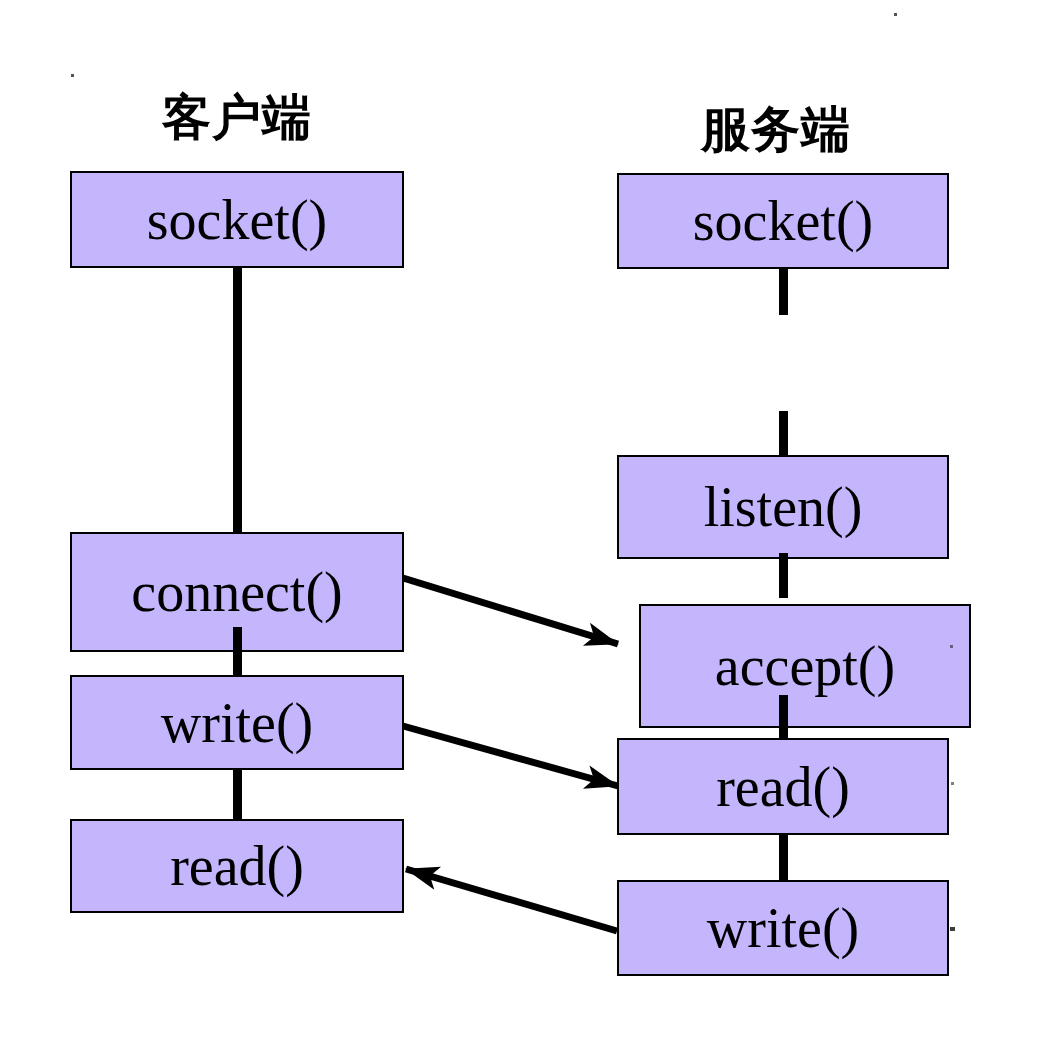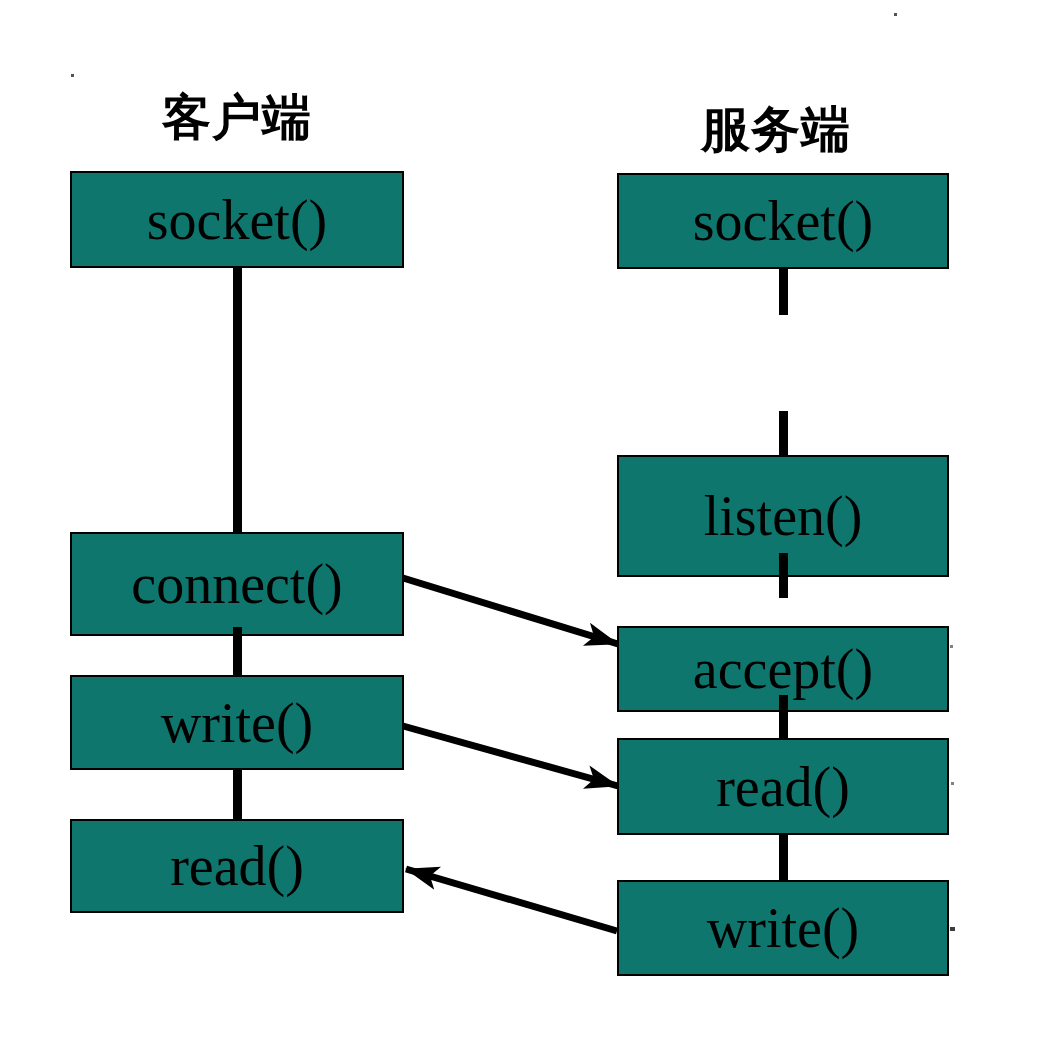--- a/index.html
+++ b/index.html
@@ -25,40 +25,40 @@
     letter-spacing: 1px;
     white-space: nowrap;
   }
   #title-client { left: 70px;  width: 334px; top: 91px; text-align: center; }
   #title-server { left: 610px; width: 332px; top: 95px; margin-top: 8px; }
 
   .box {
     position: absolute;
     box-sizing: border-box;
     border: 2px solid #000000;
-    background: #0f766e;
+    background: #c4b5fd;
     display: flex;
     align-items: center;
     justify-content: center;
     font-family: "Liberation Serif", serif;
     font-size: 56px;
     color: #000000;
   }
   .client-box { left: 70px;  width: 334px; }
   .server-box { left: 617px; width: 332px; }
 
   #c-socket  { top: 171px; height: 97px; }
-  #c-connect { top: 532px; height: 104px; }
+  #c-connect { top: 532px; height: 120px; }
   #c-write   { top: 675px; height: 95px; }
   #c-read    { top: 819px; height: 94px; }
 
   #s-socket  { top: 173px; height: 96px; }
   #s-bind    { top: 315px; height: 96px; }
-  #s-listen  { top: 455px; height: 122px; }
-  #s-accept  { top: 626px; height: 86px; }
+  #s-listen  { top: 455px; height: 104px; }
+  #s-accept  { top: 604px; height: 124px; margin-left: 22px; }
   #s-read    { top: 738px; height: 97px; }
   #s-write   { top: 880px; height: 96px; }
 
   .vline {
     position: absolute;
     width: 9px;
     background: #000000;
   }
   .vline.client { left: 233px; }
   .vline.server { left: 779px; }

